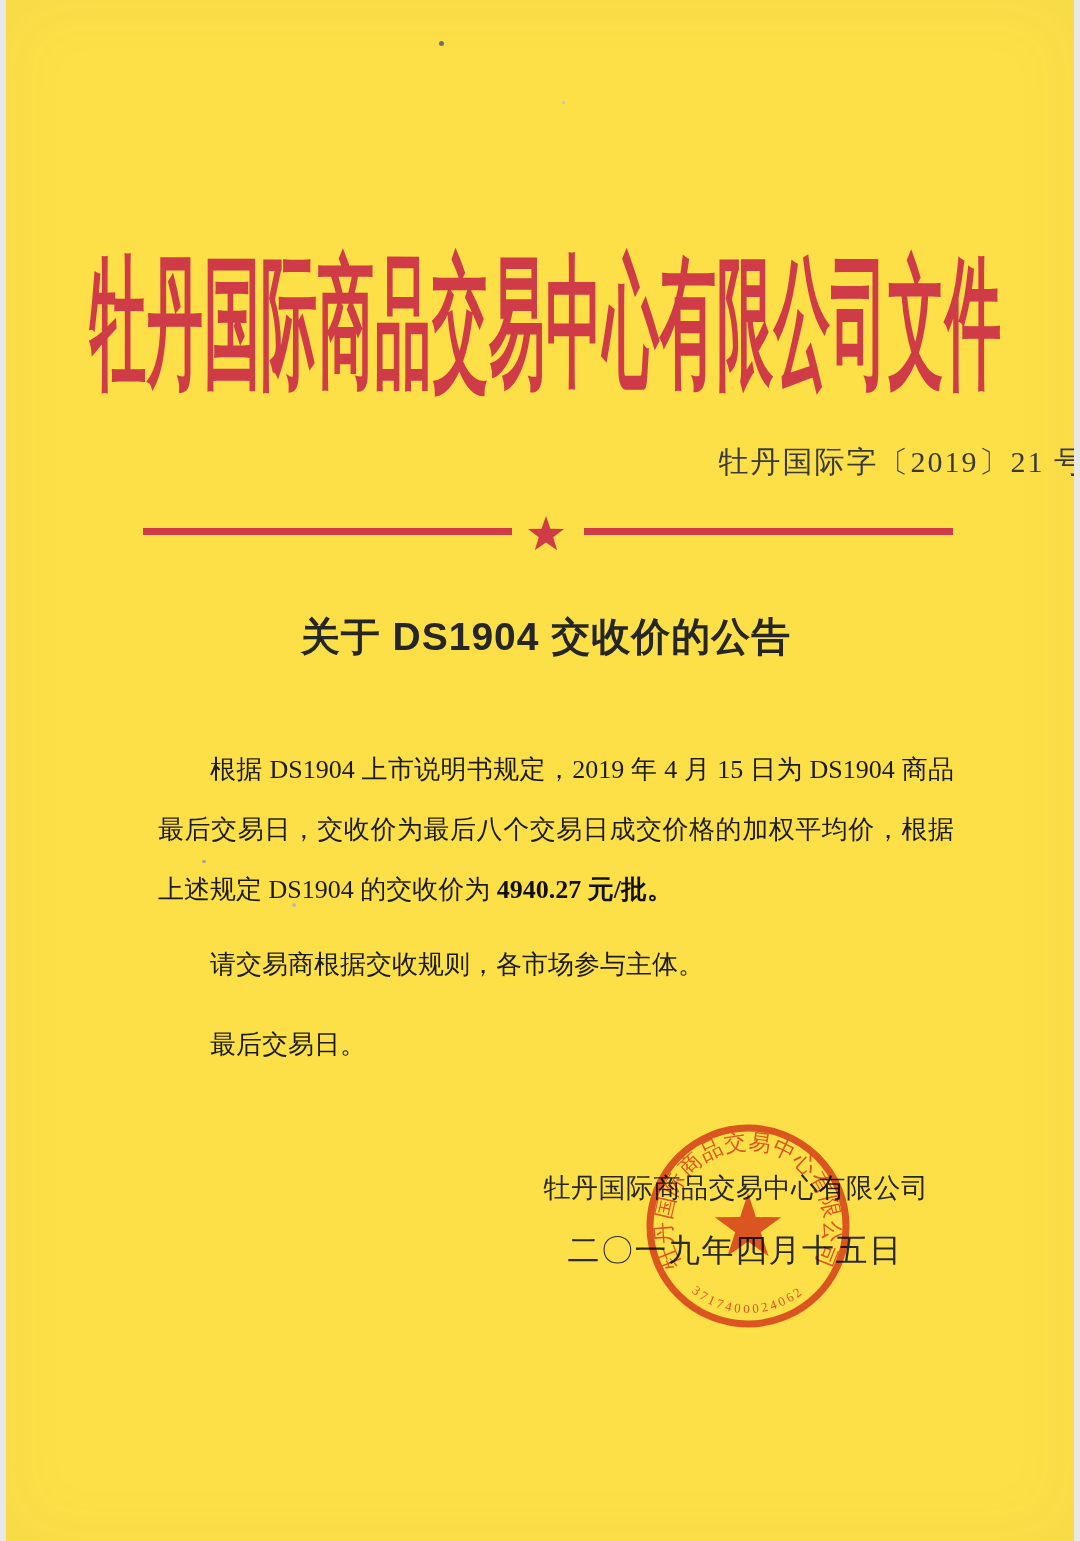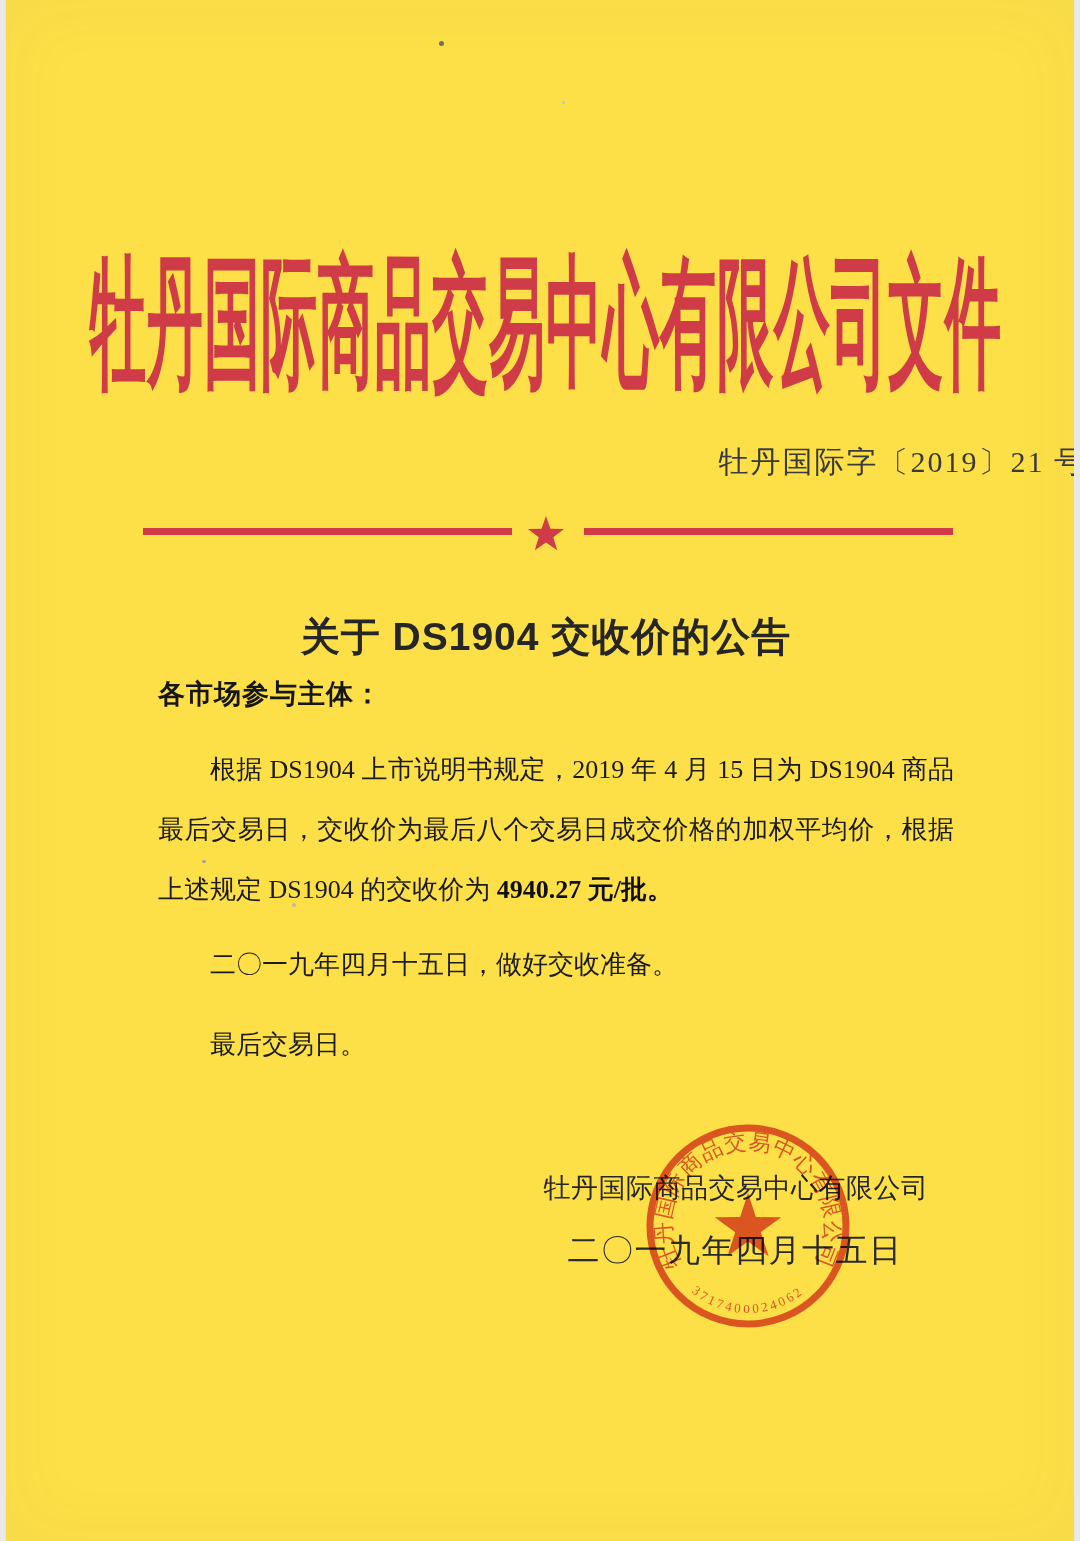--- a/index.html
+++ b/index.html
@@ -78,29 +78,28 @@
   <div class="divider">
     <span class="seg left"></span>
     <svg class="star" viewBox="0 0 40 40" aria-hidden="true">
       <polygon fill="#cf3b46" points="20,1 24.7,14.53 39.02,14.82 27.61,23.47 31.76,37.18 20,29 8.24,37.18 12.39,23.47 0.98,14.82 15.3,14.53"></polygon>
     </svg>
     <span class="seg right"></span>
   </div>
 
   <h1 class="title">关于 DS1904 交收价的公告</h1>
 
-  <div class="salutation">各市场参与主体：</div>
 
   <div class="body-block p1">
     <div class="jline first">根据 DS1904 上市说明书规定，2019 年 4 月 15 日为 DS1904 商品</div>
     <div class="jline">最后交易日，交收价为最后八个交易日成交价格的加权平均价，根据</div>
     <div class="lline"><span>上述规定 DS1904 的交收价为 </span><b class="price">4940.27 元/批。</b></div>
   </div>
 
-  <div class="body-block p2">二〇一九年四月十五日，做好交收准备。</div>
+  <div class="body-block p2">请交易商根据交收规则，各市场参与主体。</div>
   <div class="body-block p3">最后交易日。</div>
 
   <div class="sign-company">牡丹国际商品交易中心有限公司</div>
   <div class="sign-date">二〇一九年四月十五日</div>
 
   <svg class="stamp" viewBox="0 0 210 210" aria-hidden="true">
     <defs>
       <path id="arcTop" d="M 35.2 137.5 A 77 77 0 1 1 174.8 137.5" fill="none"></path>
       <path id="arcBottom" d="M 33.7 154.9 A 87 87 0 0 0 176.3 154.9" fill="none"></path>
     </defs>

